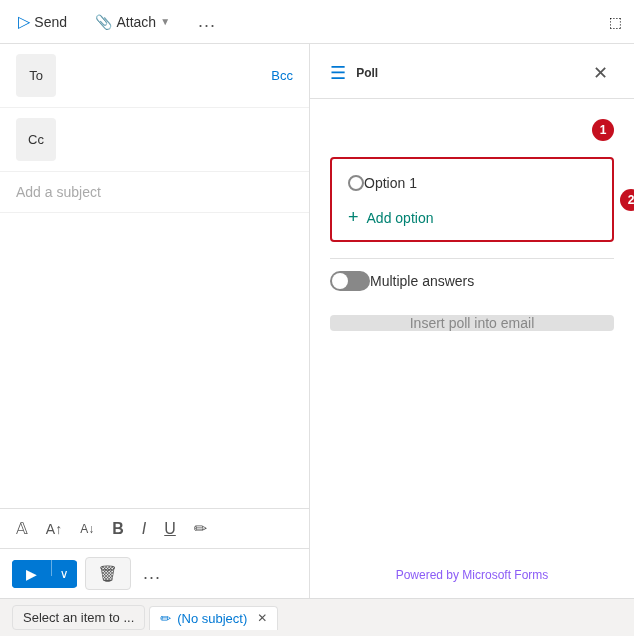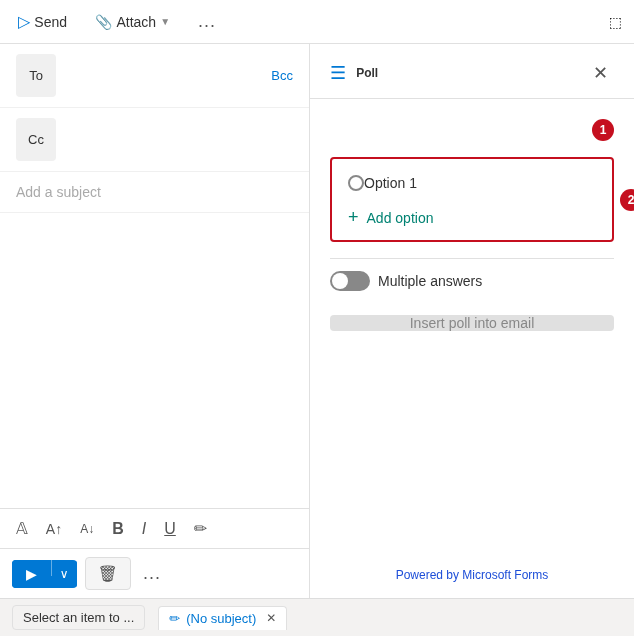--- a/index.html
+++ b/index.html
@@ -167,21 +167,21 @@
       letter-spacing: 1px;
     }
 
     
     .status-bar {
       display: flex;
       align-items: center;
       background: #f3f2f1;
       border-top: 1px solid #ddd;
       padding: 6px 12px;
-      gap: 9px;
+      gap: 0;
     }
     .status-item {
       display: flex;
       align-items: center;
       gap: 6px;
       padding: 4px 10px;
       border: 1px solid #e0e0e0;
       border-radius: 4px;
       background: #f3f2f1;
       font-size: 13px;
@@ -329,21 +329,21 @@
     }
     .add-option-plus {
       font-size: 18px;
       font-weight: 300;
     }
 
     
     .toggle-row {
       display: flex;
       align-items: center;
-      gap: 8px;
+      gap: 0;
       padding: 12px 0;
       border-top: 1px solid #e0e0e0;
       margin-bottom: 12px;
     }
     .toggle-switch {
       width: 40px;
       height: 20px;
       background: #888;
       border-radius: 10px;
       position: relative;
@@ -375,21 +375,21 @@
       font-size: 14px;
       cursor: not-allowed;
       margin-bottom: 5px;
     }
 
     
     .poll-footer {
       text-align: center;
       padding: 10px 20px 16px;
       font-size: 12px;
-      color: #1d4ed8;
+      color: #8b5cf6;
     }
   </style>
 </head>
 <body>
 
 <div class="toolbar">
   <button class="toolbar-btn">
     <span class="toolbar-send-icon">▷</span>
     <span>Send</span>
   </button>

